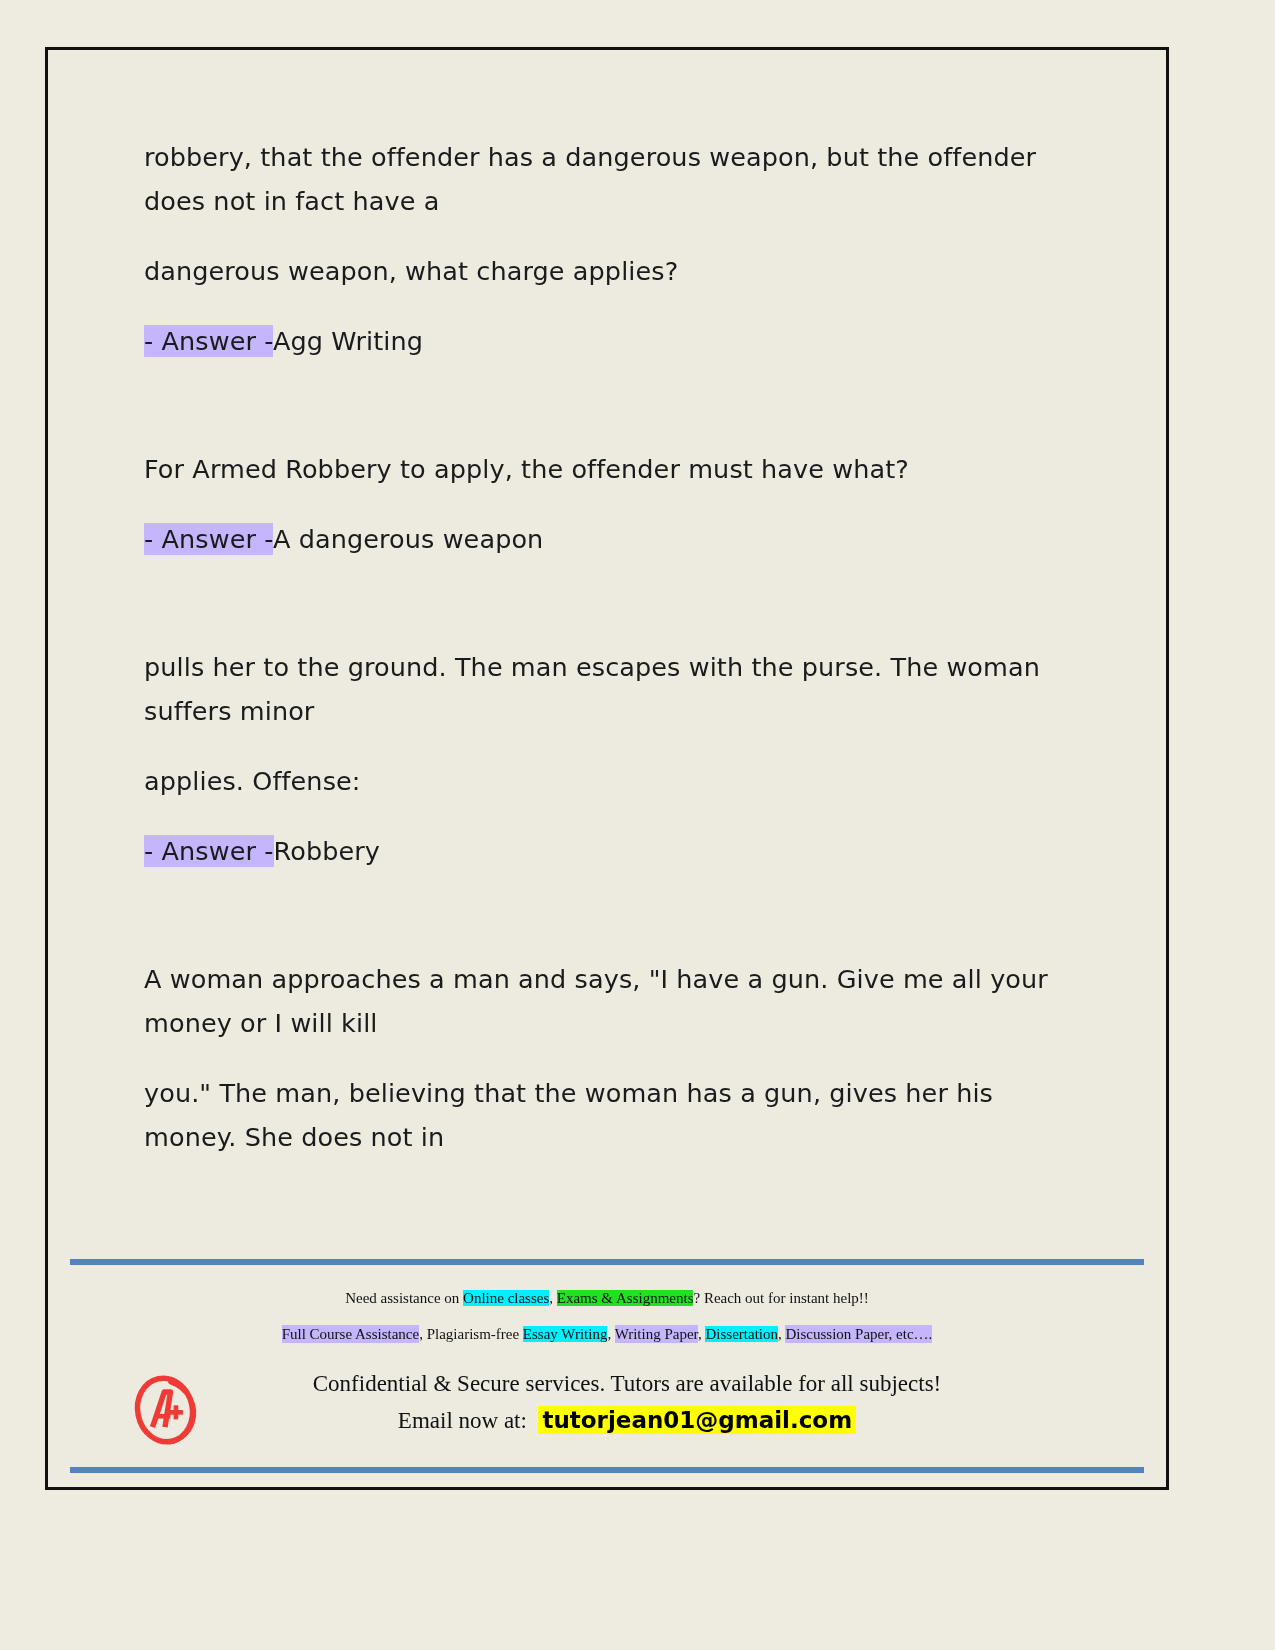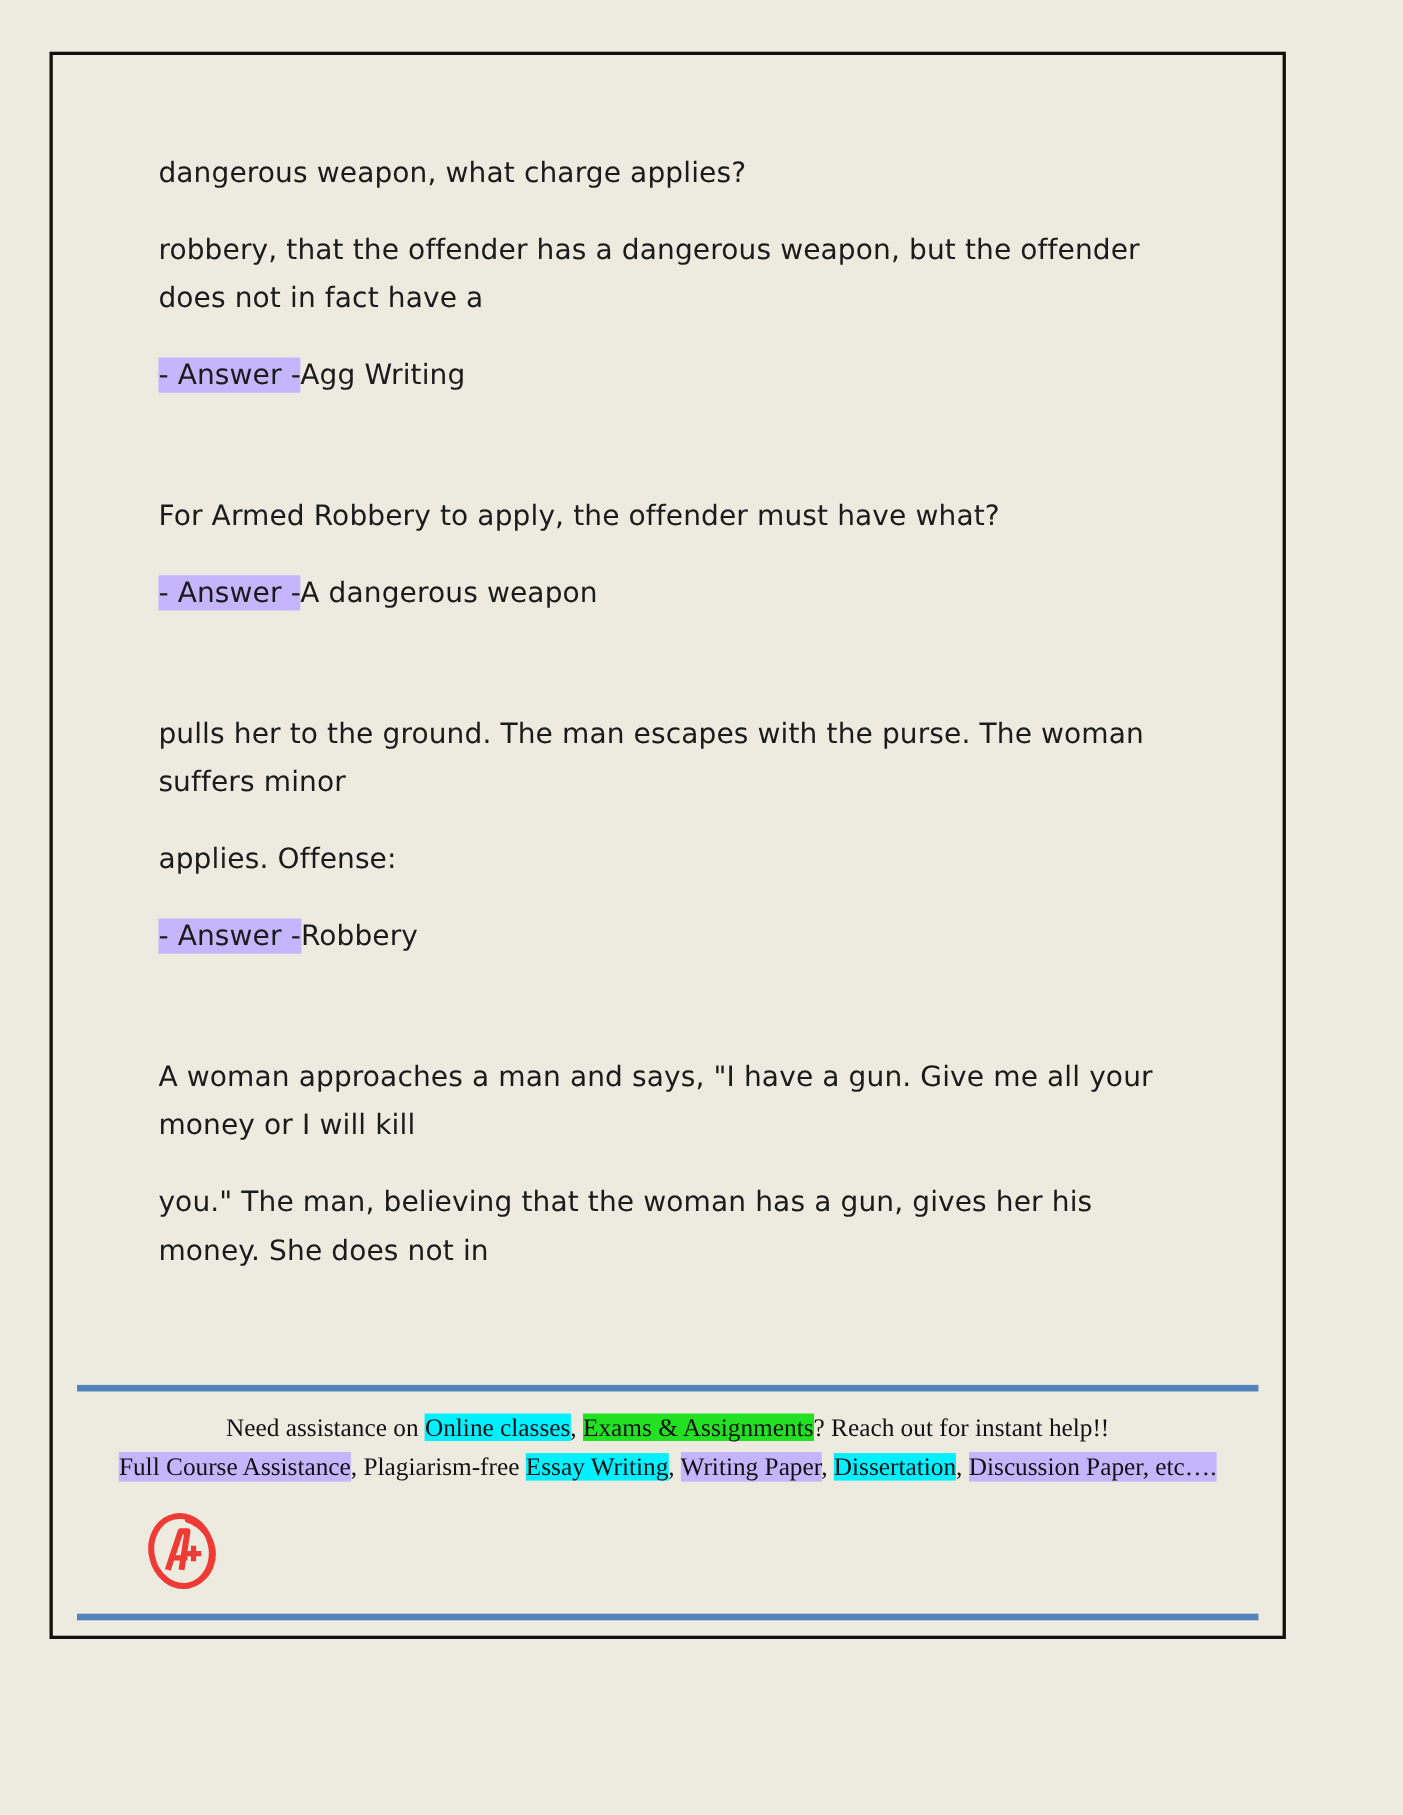--- a/index.html
+++ b/index.html
@@ -67,21 +67,21 @@
   .rule {
     height: 6px;
     background: #5283bd;
     width: 100%;
   }
   .rule-top { margin-bottom: 16px; }
   .rule-bottom { margin-top: 18px; }
 
   .promo {
     font-family: "Liberation Serif", serif;
-    font-size: 23px;
+    font-size: 15px;
     line-height: 34px;
     color: #111111;
     text-align: center;
   }
   .promo-line1 { margin-bottom: 2px; }
   .promo-line2 { white-space: nowrap; }
 
   .lower {
     display: flex;
     align-items: flex-start;
@@ -117,23 +117,23 @@
     color: #000;
   }
 </style>
 </head>
 <body>
 
 <div class="page">
 
   <div class="content">
 
+    <p class="para">robbery, that the offender has a dangerous weapon, but the offender does not in fact have a</p>
+
     <p class="para">dangerous weapon, what charge applies?</p>
-
-    <p class="para">robbery, that the offender has a dangerous weapon, but the offender does not in fact have a</p>
 
     <p class="para"><span class="hl-yellow">- Answer -</span><span>Agg Writing</span></p>
 
     <div class="gap-lg"></div>
 
     <p class="para">For Armed Robbery to apply, the offender must have what?</p>
 
     <p class="para"><span class="hl-yellow">- Answer -</span><span>A dangerous weapon</span></p>
 
     <div class="gap-lg"></div>
@@ -171,20 +171,24 @@
         <svg class="logo-svg" width="78" height="78" viewBox="0 0 100 100">
           <ellipse cx="50" cy="50" rx="35" ry="41" fill="none" stroke="#ef3b36" stroke-width="7" transform="rotate(-12 50 50)"></ellipse>
           <path d="M57 14 C80 22, 92 45, 85 66 C81 79, 70 88, 57 91" fill="none" stroke="#ef3b36" stroke-width="6" stroke-linecap="round"></path>
           <path d="M34 72 L49 27 L57 27 L50 72" fill="none" stroke="#ef3b36" stroke-width="7" stroke-linejoin="round"></path>
           <line x1="38" y1="58" x2="57" y2="58" stroke="#ef3b36" stroke-width="6"></line>
           <line x1="64" y1="44" x2="64" y2="62" stroke="#ef3b36" stroke-width="6"></line>
           <line x1="56" y1="53" x2="73" y2="53" stroke="#ef3b36" stroke-width="6"></line>
         </svg>
       </div>
 
+      <div class="lower-text">
+        <div>Confidential &amp; Secure services. Tutors are available for all subjects!</div>
+        <div class="email-row"><span>Email now at:</span>&nbsp;&nbsp;<span class="email">tutorjean01@gmail.com</span></div>
+      </div>
 
     </div>
 
     <div class="rule rule-bottom"></div>
 
   </div>
 
 </div>
 
 </body></html>

